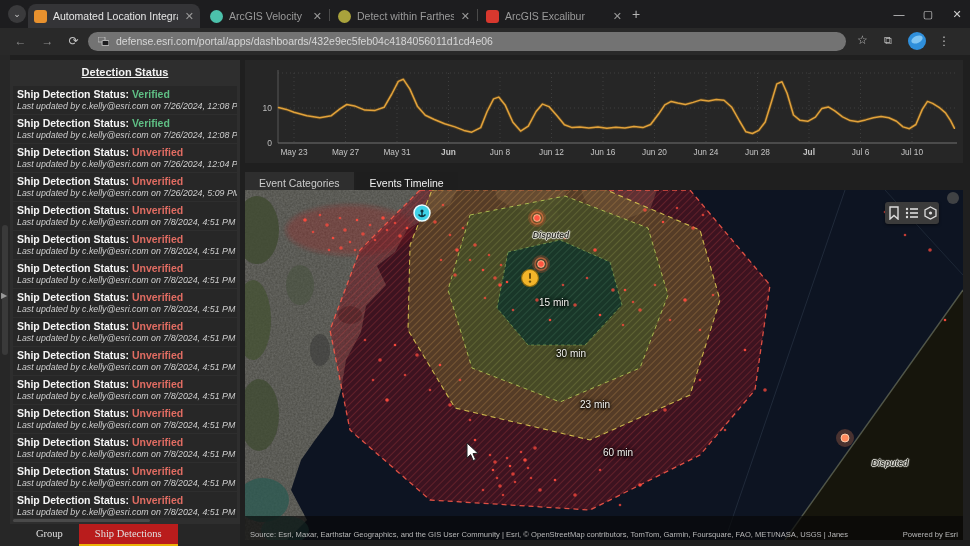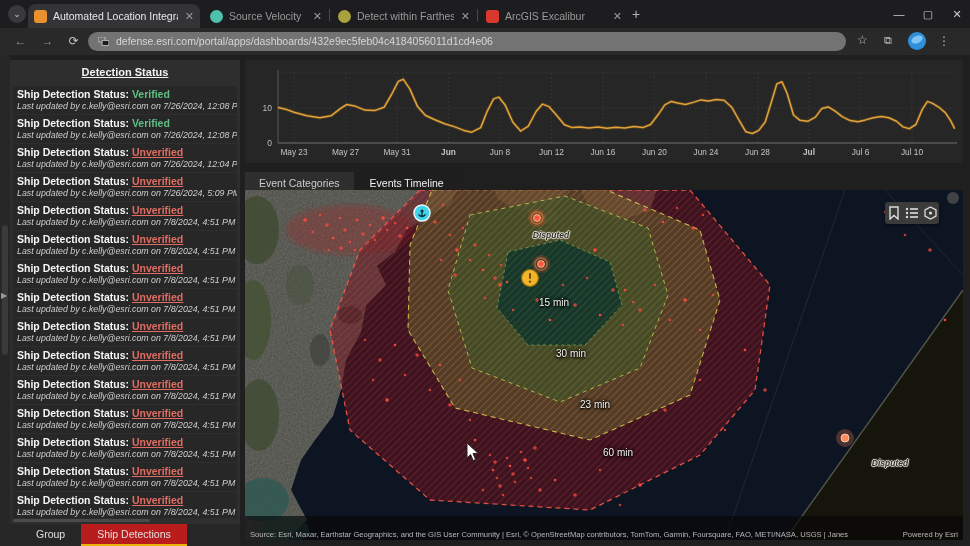--- a/index.html
+++ b/index.html
@@ -30,25 +30,25 @@
   #lthumb{position:absolute;left:2px;top:170px;width:6px;height:130px;background:#3a3a3a;border-radius:3px;}
   #lchev{position:absolute;left:1px;top:236px;color:#9a9a9a;font-size:8px;}
 
   
   #sidebar{position:absolute;left:10px;top:5px;width:230px;height:486px;background:#2e2e2e;}
   #sbtitle{height:20px;text-align:center;color:#f2f2f2;font-size:11px;font-weight:bold;text-decoration:underline;padding-top:6px;}
   #sblist{position:absolute;left:3px;right:3px;top:26px;bottom:28px;overflow:hidden;}
   .sbrow{height:28px;margin-bottom:1px;background:#272727;padding:2px 4px 0 4px;}
   .sbrow .l1{font-size:10.5px;font-weight:bold;color:#f5f5f5;white-space:nowrap;}
   .sbrow .l1 .st-Verified{color:#5fbf84;}
-  .sbrow .l1 .st-Unverified{color:#e06c62;text-decoration:underline;}
+  .sbrow .l1 .st-Unverified{color:#e06c62;}
   .sbrow .l2{font-size:8.8px;font-style:italic;color:#cfcfcf;margin-top:1px;white-space:nowrap;}
   #sbscroll{position:absolute;left:3px;right:90px;bottom:24px;height:3px;background:#4a4a4a;border-radius:2px;}
   #sbtabs{position:absolute;left:0;right:0;bottom:0;height:22px;background:#262626;display:flex;align-items:stretch;padding-left:10px;}
-  .sbtab{padding:0 16px;color:#e0e0e0;font-size:10.5px;line-height:20px;}
+  .sbtab{padding:0 16px;color:#e0e0e0;font-size:10.5px;line-height:20px;font-family:Liberation Serif, serif;}
   .sbtab.active{background:#b91c1c;border-bottom:2px solid #eab308;text-align:right;}
 
   
   #chartpanel{position:absolute;left:245px;top:5px;width:718px;height:103px;background:#262626;}
   
   #paneltabs{position:absolute;left:245px;top:115px;width:718px;height:26px;display:flex;align-items:flex-end;}
   .ptab{height:24px;line-height:22px;padding:0 14px;font-size:10.5px;color:#cccccc;background:#2e2e2e;margin-right:2px;}
   .ptab.active{background:#1e1e1e;border-bottom:3px solid #3fa9f5;color:#f0f0f0;}
 
   
@@ -70,21 +70,21 @@
   <div id="titlebar">
     <div class="tabsearch">⌄</div>
     <div id="btabs">
         <div class="btab active" style="left: 28px; width: 172px;">
           <span class="fav" style="background: rgb(232, 145, 46);"></span>
           <span class="ttl">Automated Location Integratio</span>
           <span class="x">✕</span>
         </div>
         <div class="btab" style="left: 204px; width: 124px;">
           <span class="fav round" style="background: rgb(76, 193, 171);"></span>
-          <span class="ttl">Source Velocity</span>
+          <span class="ttl">ArcGIS Velocity</span>
           <span class="x">✕</span>
         </div>
         <div class="tabsep" style="left: 329px;"></div>
         <div class="btab" style="left: 332px; width: 144px;">
           <span class="fav round" style="background: rgb(169, 162, 60);"></span>
           <span class="ttl">Detect within Farthest on Circle</span>
           <span class="x">✕</span>
         </div>
         <div class="tabsep" style="left: 477px;"></div>
         <div class="btab" style="left: 480px; width: 148px;">

